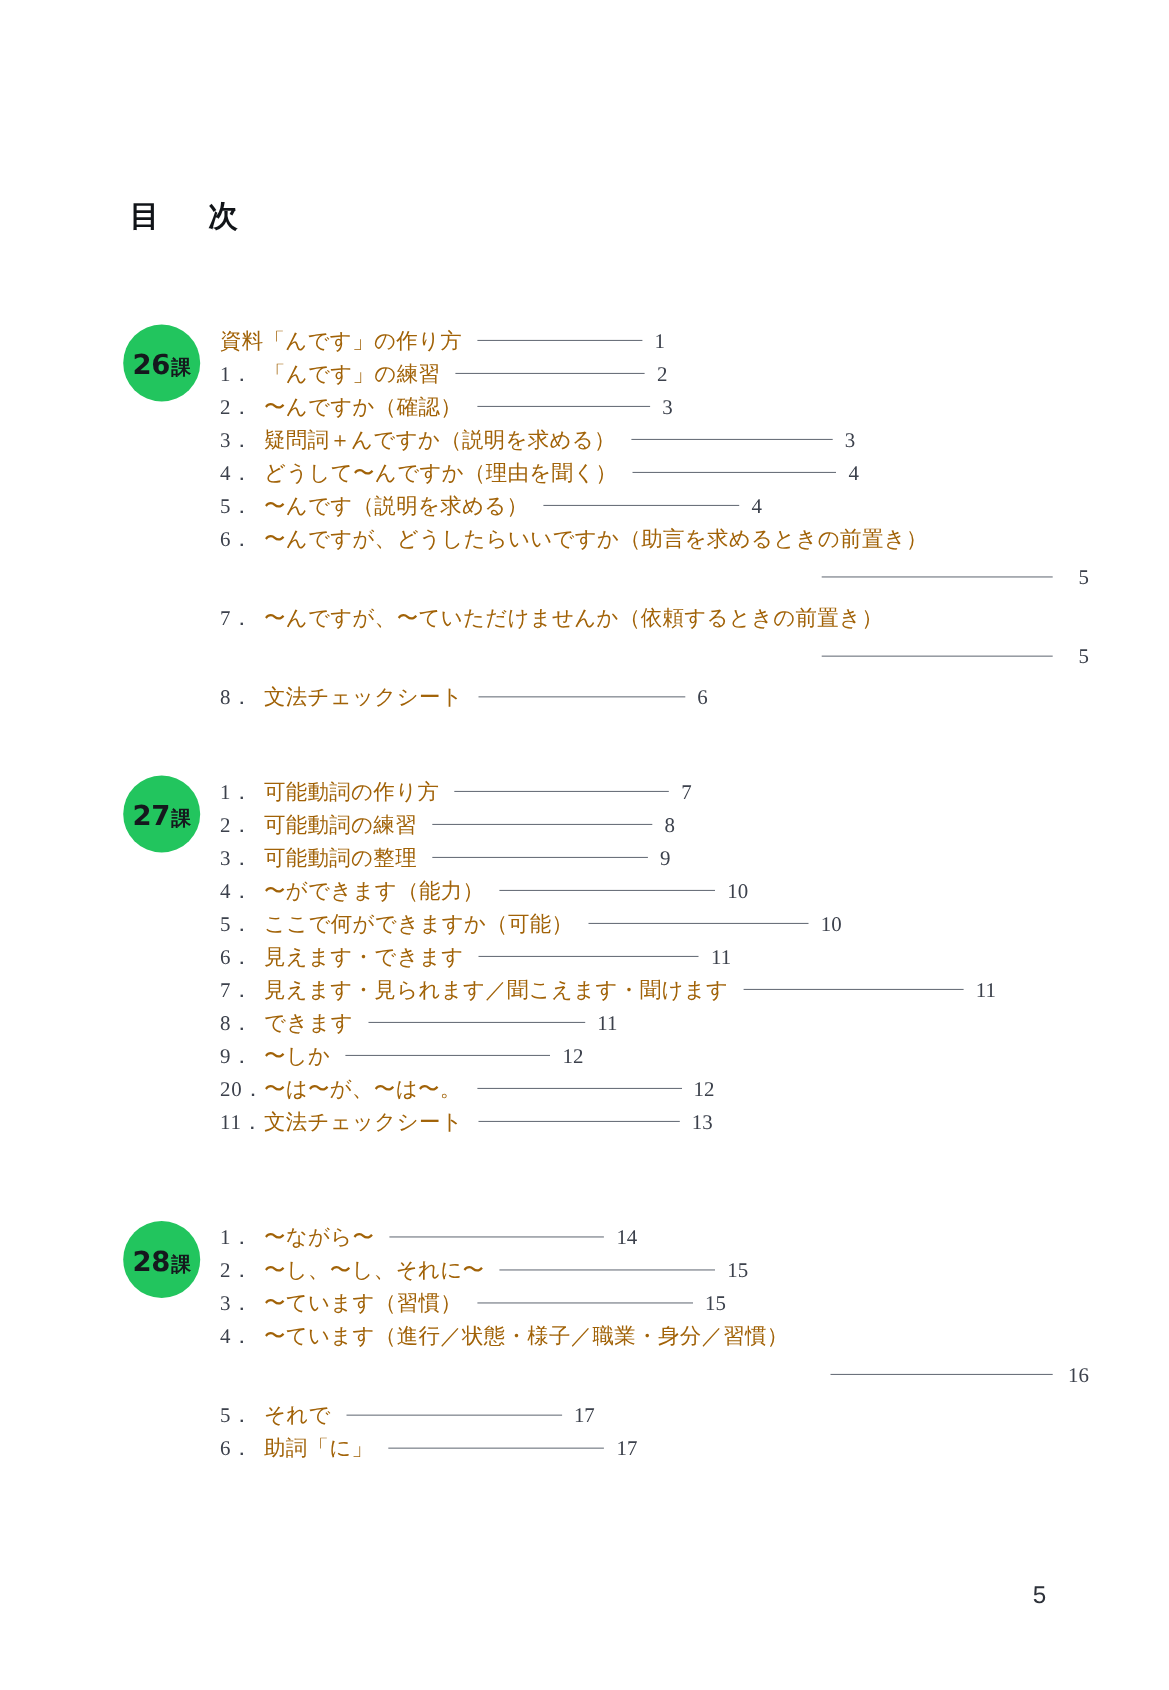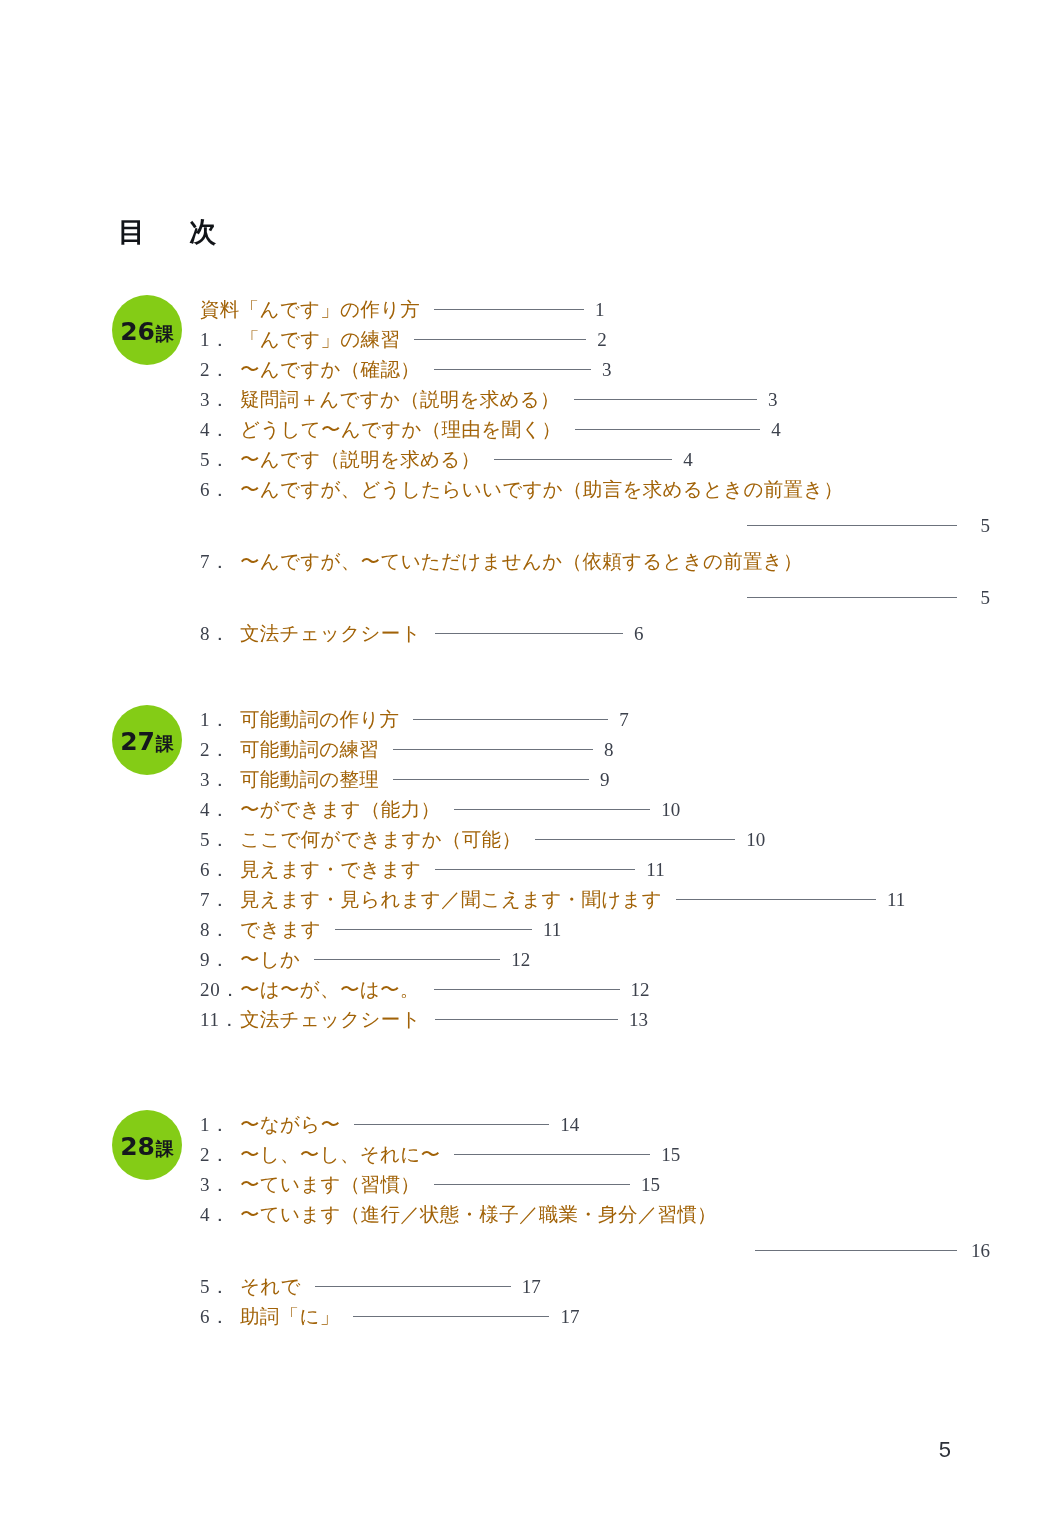--- a/index.html
+++ b/index.html
@@ -27,38 +27,37 @@
   .toc-title {
     position: absolute;
     left: 118px;
     top: 178px;
     font-family: "DejaVu Sans", "Liberation Sans", sans-serif;
     font-weight: bold;
     font-size: 27px;
     letter-spacing: 0.32em;
     color: #111418;
     white-space: pre;
-    margin-top: 36px;
   }
 
   
   .lesson {
     position: absolute;
     left: 0;
     width: 1063px;
   }
 
   .badge {
     position: absolute;
     left: 112px;
     top: 0;
     width: 70px;
     height: 70px;
     border-radius: 50%;
-    background: #84cc16;
+    background: #22c55e;
     display: flex;
     align-items: center;
     justify-content: center;
     box-sizing: border-box;
   }
   .badge-inner {
     display: flex;
     align-items: baseline;
     transform: translateY(1px);
   }

